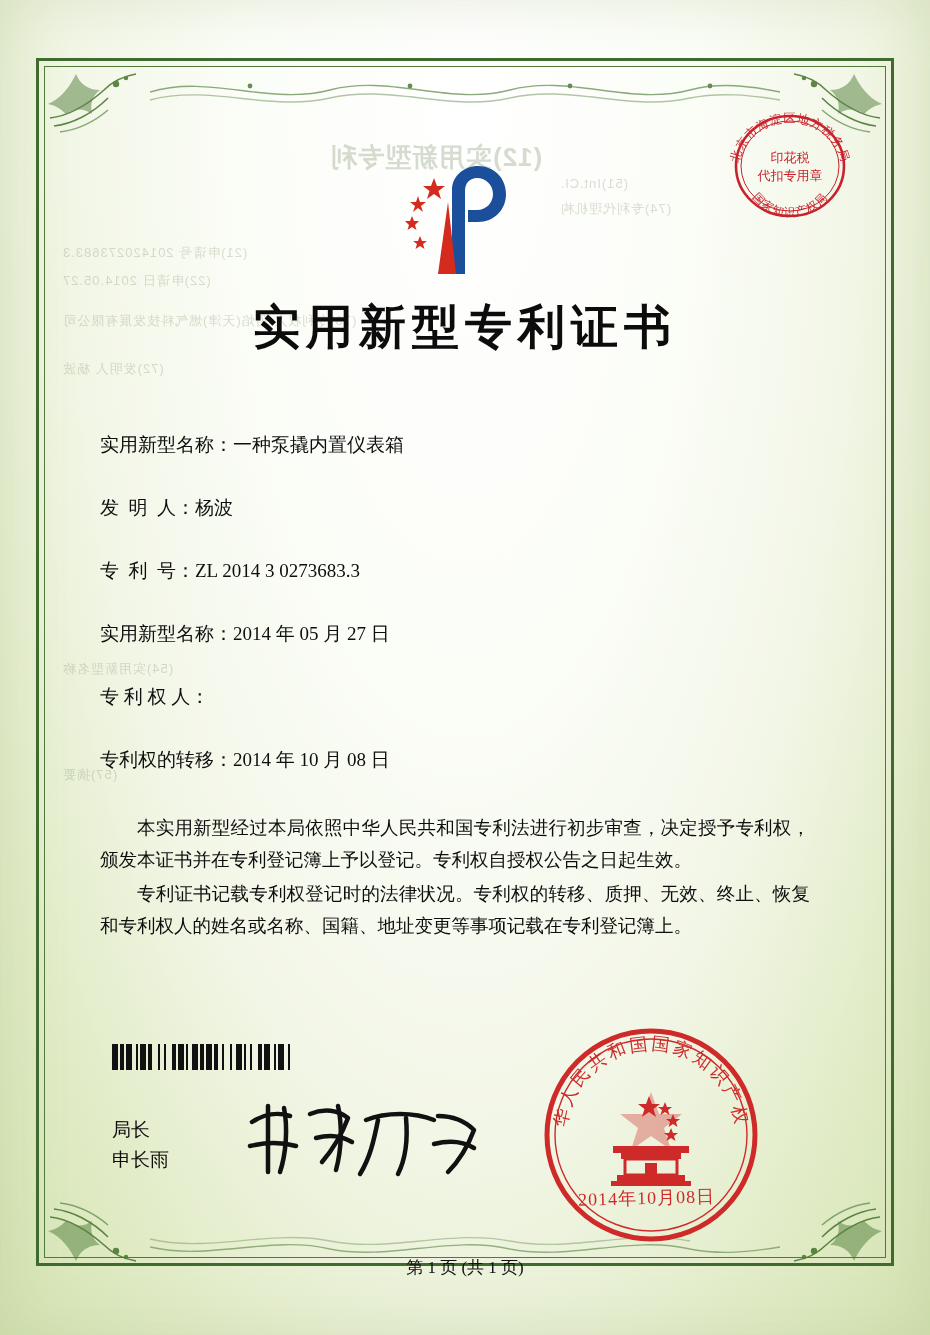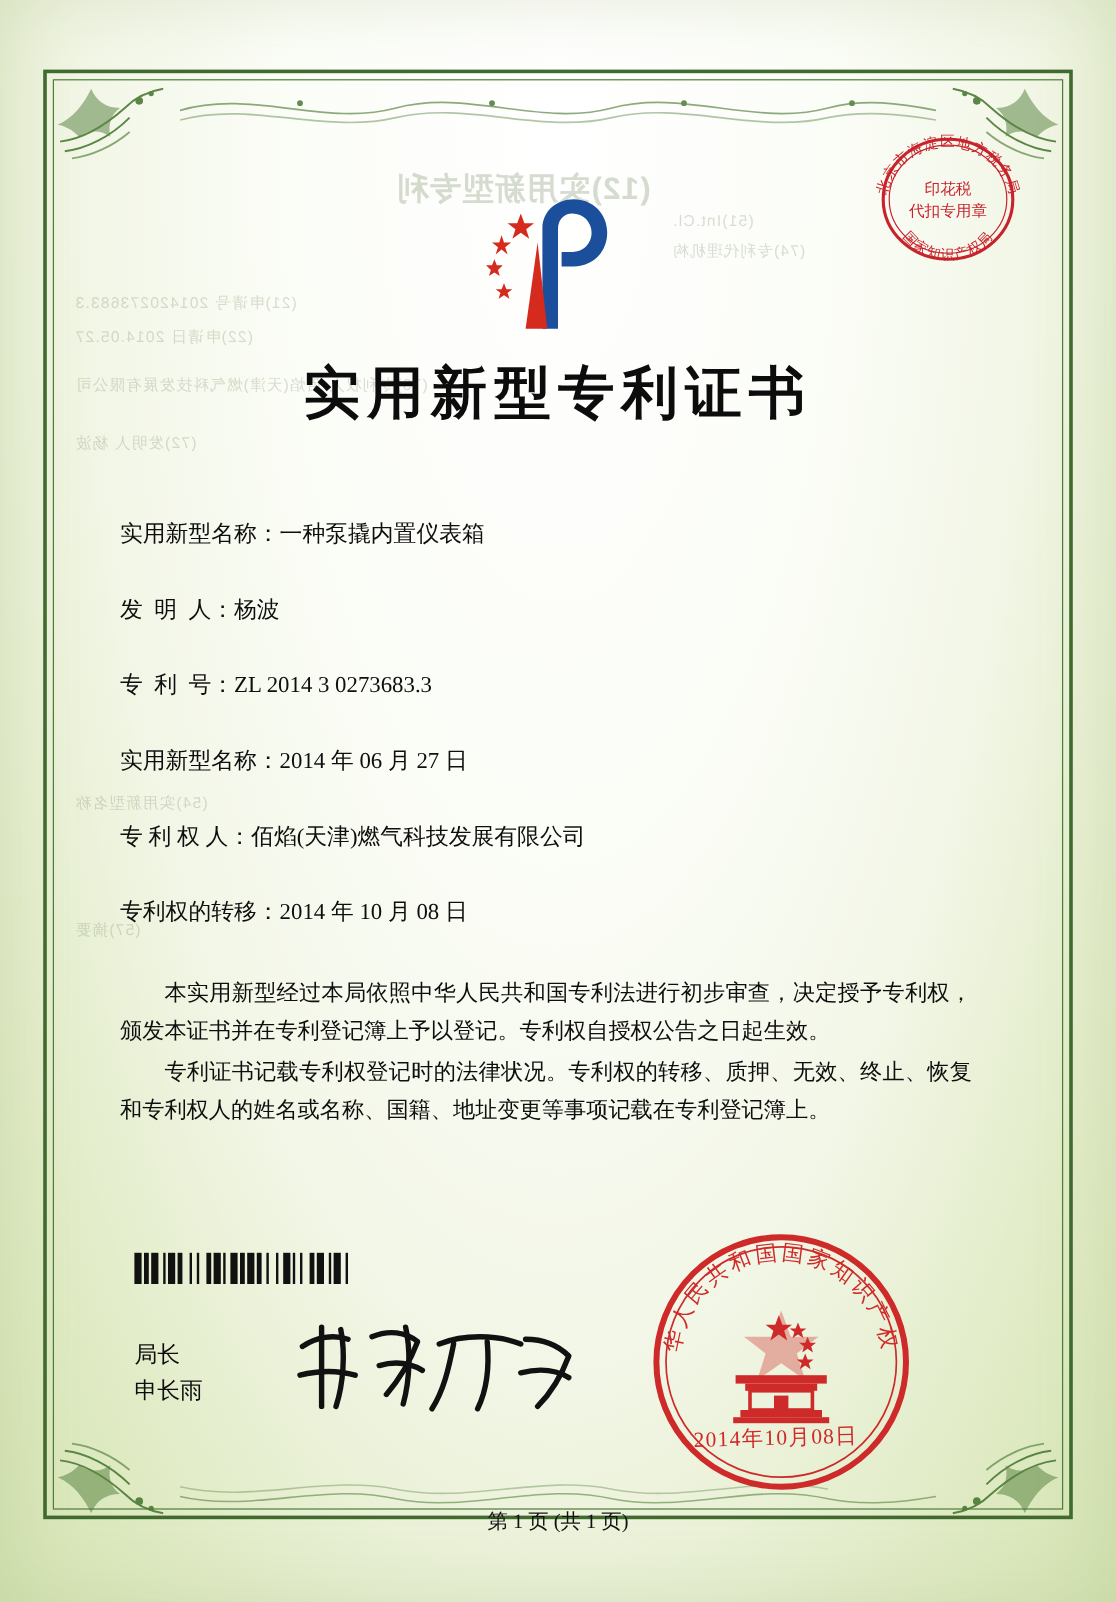--- a/index.html
+++ b/index.html
@@ -338,25 +338,24 @@
     <div class="field-row">
       <span class="field-label">发  明  人：</span>
       <span class="field-value">杨波</span>
     </div>
     <div class="field-row">
       <span class="field-label">专  利  号：</span>
       <span class="field-value">ZL 2014 3 0273683.3</span>
     </div>
     <div class="field-row">
       <span class="field-label">实用新型名称：</span>
-      <span class="field-value">2014 年 06 月 27 日</span>
+      <span class="field-value">2014 年 05 月 27 日</span>
     </div>
     <div class="field-row">
       <span class="field-label">专 利 权 人：</span>
-      <span class="field-value">佰焰(天津)燃气科技发展有限公司</span>
     </div>
     <div class="field-row">
       <span class="field-label">专利权的转移：</span>
       <span class="field-value">2014 年 10 月 08 日</span>
     </div>
   </div>
 
   <div id="body-text">
     <p>本实用新型经过本局依照中华人民共和国专利法进行初步审查，决定授予专利权，颁发本证书并在专利登记簿上予以登记。专利权自授权公告之日起生效。</p>
     <p>专利证书记载专利权登记时的法律状况。专利权的转移、质押、无效、终止、恢复和专利权人的姓名或名称、国籍、地址变更等事项记载在专利登记簿上。</p>

